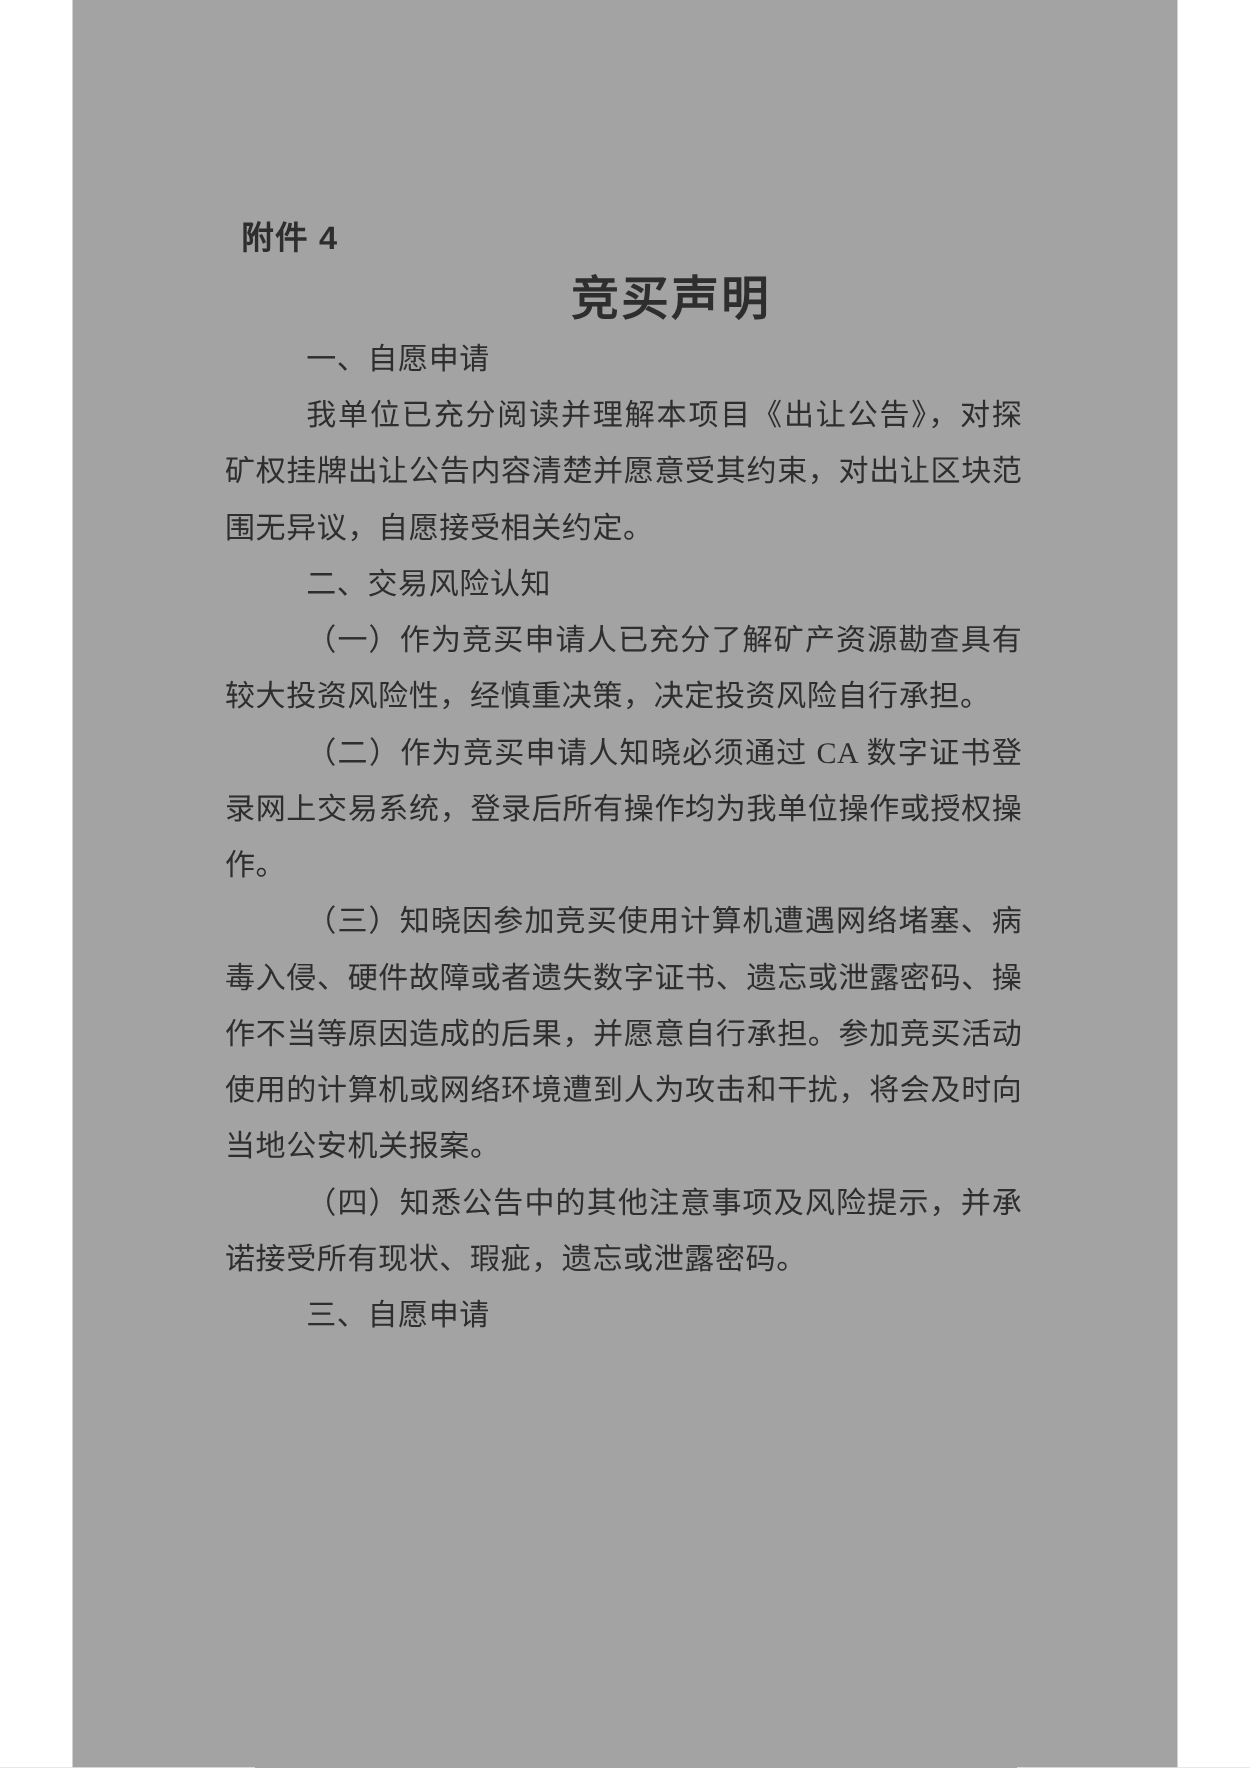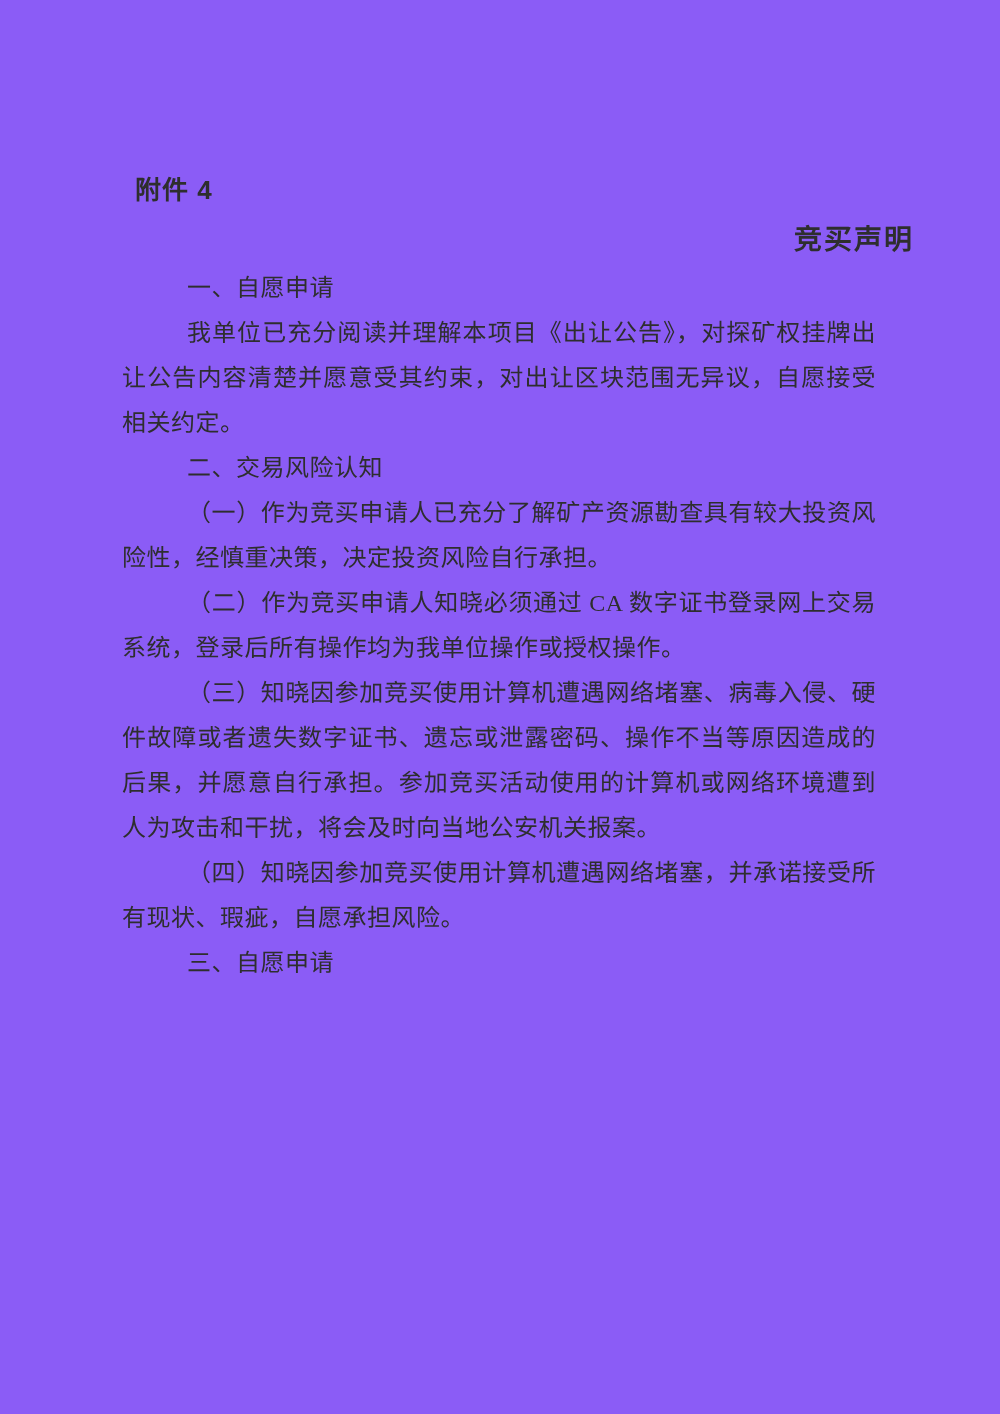--- a/index.html
+++ b/index.html
@@ -2,43 +2,43 @@
 <html lang="zh-CN"><head>
 <meta charset="utf-8">
 <style>
   html, body {
     margin: 0;
     padding: 0;
     background: #ffffff;
   }
   .page {
     position: relative;
-    width: 1000px;
+    width: 884px;
     height: 1414px;
     margin: 0 auto;
-    background: #8b5cf6;
+    background: #a3a3a3;
     overflow: hidden;
     box-sizing: border-box;
     padding: 172px 124px 0 122px;
     color: #2e2e2e;
   }
   .attachment-label {
     font-family: "Liberation Sans", "DejaVu Sans", sans-serif;
     font-weight: 700;
     font-size: 26px;
     line-height: 36px;
     margin-left: 13px;
     letter-spacing: 1px;
   }
   .doc-title {
     font-family: "Liberation Sans", "DejaVu Sans", sans-serif;
     font-weight: 700;
-    font-size: 28px;
+    font-size: 38px;
     line-height: 52px;
-    text-align: right;
+    text-align: center;
     position: relative;
     left: 38px;
     margin: 6px 0 0 0;
     letter-spacing: 2px;
   }
   .body-text p {
     font-family: "Liberation Serif", "DejaVu Serif", serif;
     font-size: 24px;
     line-height: 45px;
     margin: 0;
@@ -78,19 +78,19 @@
     <p class="indent">我单位已充分阅读并理解本项目《出让公告》，对探矿权挂牌出让公告内容清楚并愿意受其约束，对出让区块范围无异议，自愿接受相关约定。</p>
 
     <p class="indent">二、交易风险认知</p>
 
     <p class="indent">（一）作为竞买申请人已充分了解矿产资源勘查具有较大投资风险性，经慎重决策，决定投资风险自行承担。</p>
 
     <p class="indent">（二）作为竞买申请人知晓必须通过 CA 数字证书登录网上交易系统，登录后所有操作均为我单位操作或授权操作。</p>
 
     <p class="indent">（三）知晓因参加竞买使用计算机遭遇网络堵塞、病毒入侵、硬件故障或者遗失数字证书、遗忘或泄露密码、操作不当等原因造成的后果，并愿意自行承担。参加竞买活动使用的计算机或网络环境遭到人为攻击和干扰，将会及时向当地公安机关报案。</p>
 
-    <p class="indent">（四）知晓因参加竞买使用计算机遭遇网络堵塞，并承诺接受所有现状、瑕疵，自愿承担风险。</p>
+    <p class="indent">（四）知悉公告中的其他注意事项及风险提示，并承诺接受所有现状、瑕疵，遗忘或泄露密码。</p>
 
     <p class="indent">三、自愿申请</p>
 
 
   </div>
 </div>
 
 </body></html>

